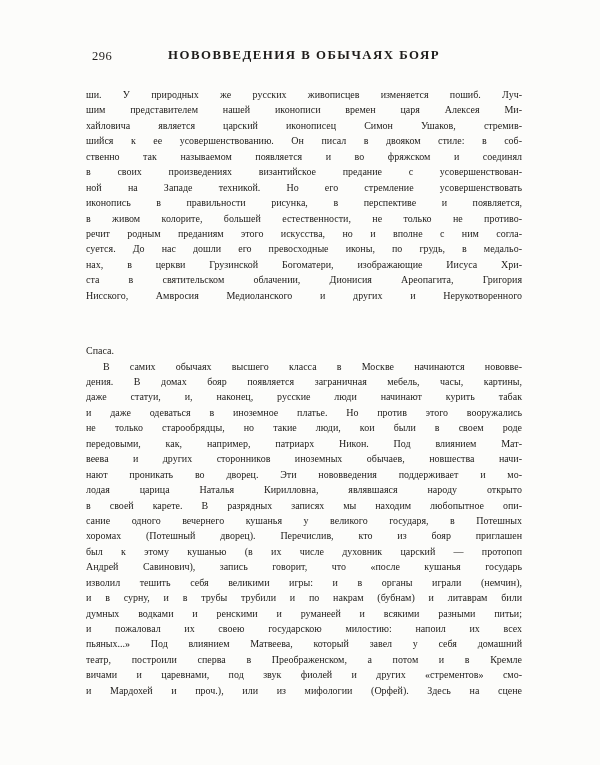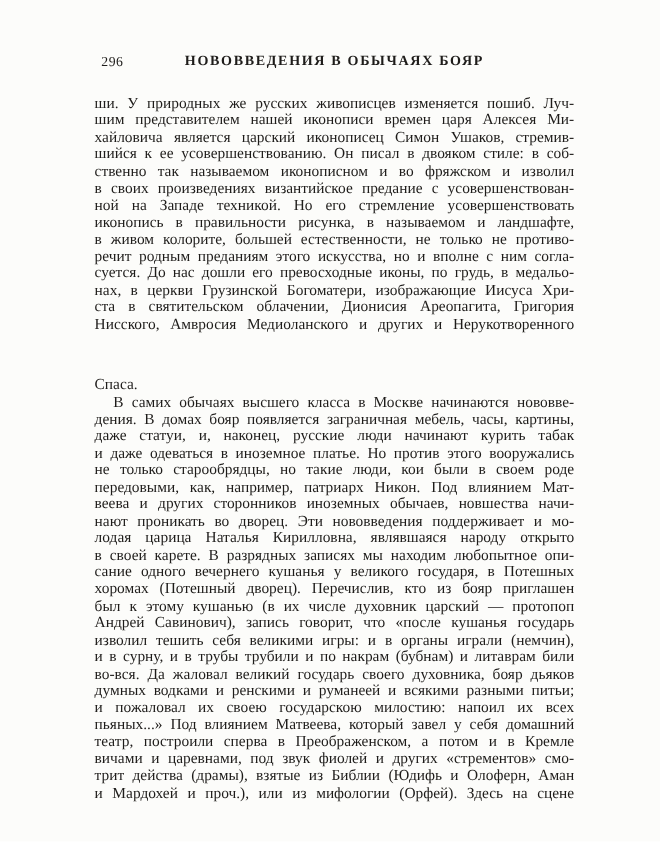--- a/index.html
+++ b/index.html
@@ -43,21 +43,21 @@
     white-space: nowrap;
   }
   .text-column {
     position: absolute;
     left: 86px;
     top: 87px;
     width: 436px;
   }
   .paragraph { margin: 0; }
   .line {
-    font-size: 14px;
+    font-size: 10px;
     line-height: 15.45px;
     height: 15.45px;
     text-align: justify;
     text-align-last: justify;
     white-space: normal;
   }
   .line.last {
     text-align-last: left;
     margin-top: 40px;
   }
@@ -72,24 +72,24 @@
   <div class="running-head">
     <span class="page-number">296</span>
     <span class="header-title">НОВОВВЕДЕНИЯ В ОБЫЧАЯХ БОЯР</span>
   </div>
   <div class="text-column">
       <div class="paragraph">
         <div class="line">ши. У природных же русских живописцев изменяется пошиб. Луч-</div>
         <div class="line">шим представителем нашей иконописи времен царя Алексея Ми-</div>
         <div class="line">хайловича является царский иконописец Симон Ушаков, стремив-</div>
         <div class="line">шийся к ее усовершенствованию. Он писал в двояком стиле: в соб-</div>
-        <div class="line">ственно так называемом иконописном и во фряжском и изволил</div>
+        <div class="line">ственно так называемом появляется и во фряжском и соединял</div>
         <div class="line">в своих произведениях византийское предание с усовершенствован-</div>
         <div class="line">ной на Западе техникой. Но его стремление усовершенствовать</div>
-        <div class="line">иконопись в правильности рисунка, в называемом и ландшафте,</div>
+        <div class="line">иконопись в правильности рисунка, в перспективе и появляется,</div>
         <div class="line">в живом колорите, большей естественности, не только не противо-</div>
         <div class="line">речит родным преданиям этого искусства, но и вполне с ним согла-</div>
         <div class="line">суется. До нас дошли его превосходные иконы, по грудь, в медальо-</div>
         <div class="line">нах, в церкви Грузинской Богоматери, изображающие Иисуса Хри-</div>
         <div class="line">ста в святительском облачении, Дионисия Ареопагита, Григория</div>
         <div class="line">Нисского, Амвросия Медиоланского и других и Нерукотворенного</div>
         <div class="line last">Спаса.</div>
       </div>
       <div class="paragraph">
         <div class="line indent">В самих обычаях высшего класса в Москве начинаются нововве-</div>
@@ -101,23 +101,21 @@
         <div class="line">веева и других сторонников иноземных обычаев, новшества начи-</div>
         <div class="line">нают проникать во дворец. Эти нововведения поддерживает и мо-</div>
         <div class="line">лодая царица Наталья Кирилловна, являвшаяся народу открыто</div>
         <div class="line">в своей карете. В разрядных записях мы находим любопытное опи-</div>
         <div class="line">сание одного вечернего кушанья у великого государя, в Потешных</div>
         <div class="line">хоромах (Потешный дворец). Перечислив, кто из бояр приглашен</div>
         <div class="line">был к этому кушанью (в их числе духовник царский — протопоп</div>
         <div class="line">Андрей Савинович), запись говорит, что «после кушанья государь</div>
         <div class="line">изволил тешить себя великими игры: и в органы играли (немчин),</div>
         <div class="line">и в сурну, и в трубы трубили и по накрам (бубнам) и литаврам били</div>
-        <div class="line">во-вся. Да жаловал великий государь своего духовника, бояр дьяков</div>
         <div class="line">думных водками и ренскими и руманеей и всякими разными питьи;</div>
         <div class="line">и пожаловал их своею государскою милостию: напоил их всех</div>
         <div class="line">пьяных...» Под влиянием Матвеева, который завел у себя домашний</div>
         <div class="line">театр, построили сперва в Преображенском, а потом и в Кремле</div>
         <div class="line">вичами и царевнами, под звук фиолей и других «стрементов» смо-</div>
-        <div class="line">трит действа (драмы), взятые из Библии (Юдифь и Олоферн, Аман</div>
         <div class="line">и Мардохей и проч.), или из мифологии (Орфей). Здесь на сцене</div>
       </div>
     </div>
 </div>
 
 </body></html>

